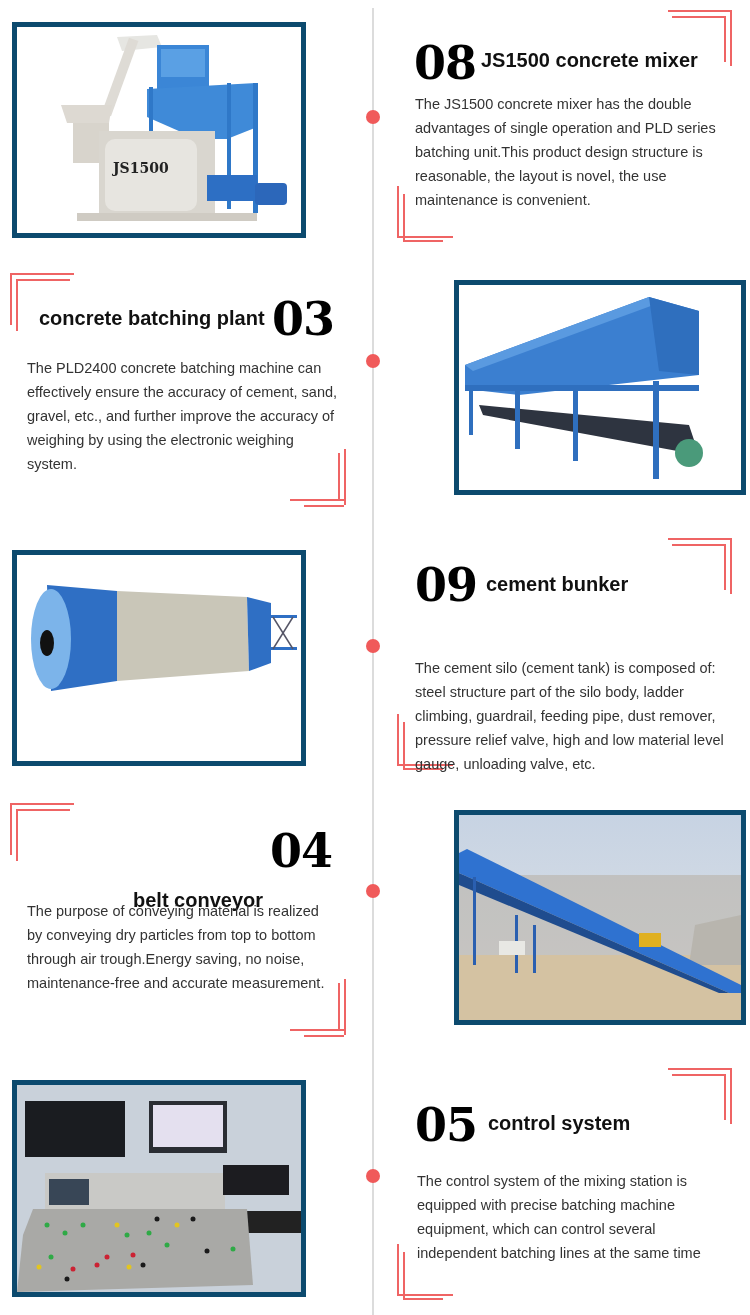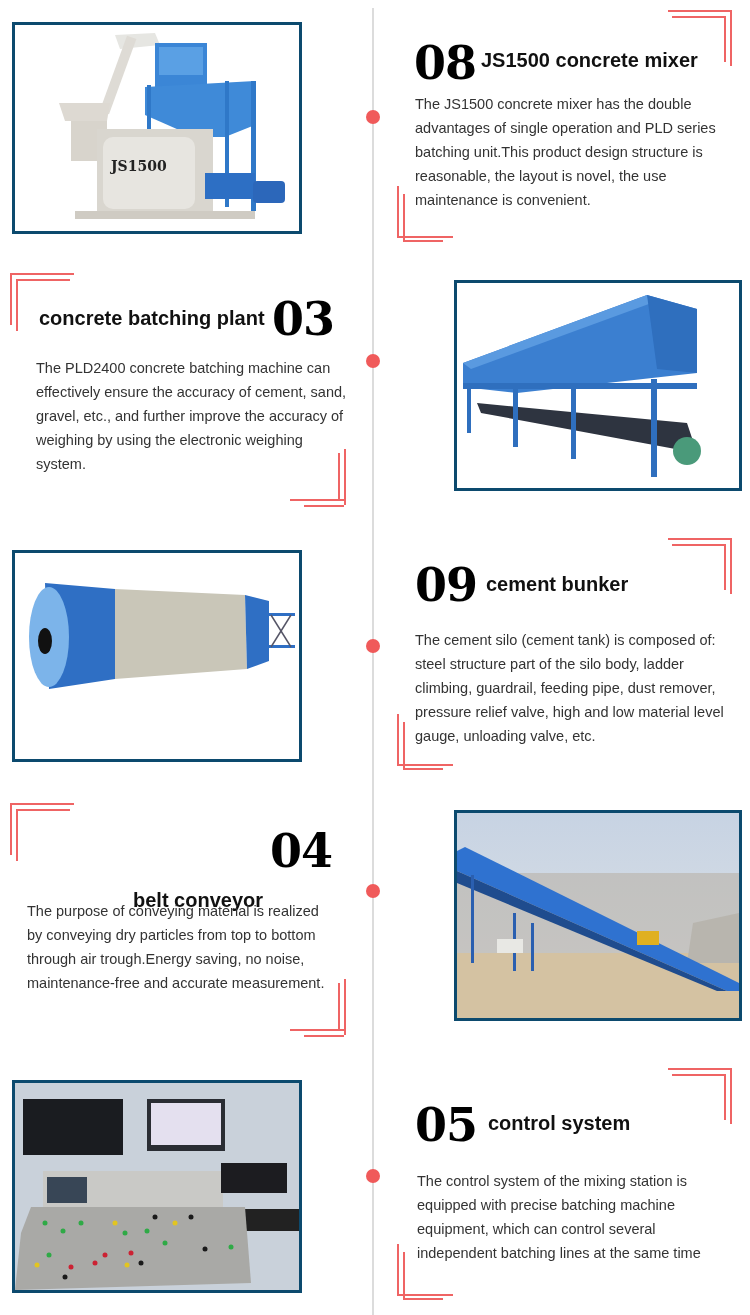--- a/index.html
+++ b/index.html
@@ -1,20 +1,20 @@
 <!DOCTYPE html>
 <html><head>
 <meta charset="utf-8">
 <style>
   html, body { margin:0; padding:0; background:#ffffff; }
   body { width:750px; height:1315px; position:relative; overflow:hidden; font-family:"Liberation Sans", sans-serif; }
   .vline { position:absolute; left:372px; top:8px; width:2px; height:1307px; background:#dcdcdc; }
   .dot { position:absolute; width:14px; height:14px; border-radius:50%; background:#f05a5a; left:366px; }
   .photo-shadow { position:absolute; background:#f06a6a; }
-  .photo { position:absolute; background:#fff; border:3px solid #0c4a6e; overflow:hidden; }
+  .photo { position:absolute; background:#fff; border:5px solid #0c4a6e; overflow:hidden; }
   .pointer { position:absolute; width:0; height:0; }
   .corner { position:absolute; }
   .corner span { position:absolute; background:#ef6464; }
   .num { position:absolute; font-family:"DejaVu Serif", "Liberation Serif", serif; font-weight:bold; font-size:46px; color:#000; letter-spacing:-1px; line-height:1; }
   .title { position:absolute; font-family:"Liberation Sans", sans-serif; font-weight:bold; font-size:20px; color:#111; white-space:nowrap; }
   .desc { position:absolute; font-size:14.5px; line-height:24px; color:#333; }
   svg { display:block; }
 </style>
 </head>
 <body>
@@ -71,21 +71,21 @@
 <div>
   <div class="dot" style="top:354px"></div>
   <div class="corner" style="left:10px;top:273px">
     <span style="left:0;top:0;width:64px;height:2px"></span>
     <span style="left:0;top:0;width:2px;height:52px"></span>
     <span style="left:6px;top:6px;width:54px;height:2px"></span>
     <span style="left:6px;top:6px;width:2px;height:52px"></span>
   </div>
   <div class="title" style="left:39px;top:307px">concrete batching plant</div>
   <div class="num" style="left:272px;top:296px">03</div>
-  <div class="desc" style="left:36px;top:356px;width:320px">The PLD2400 concrete batching machine can effectively ensure the accuracy of cement, sand, gravel, etc., and further improve the accuracy of weighing by using the electronic weighing system.</div>
+  <div class="desc" style="left:27px;top:356px;width:320px">The PLD2400 concrete batching machine can effectively ensure the accuracy of cement, sand, gravel, etc., and further improve the accuracy of weighing by using the electronic weighing system.</div>
   <div class="corner" style="left:290px;top:449px">
     <span style="left:54px;top:0;width:2px;height:56px"></span>
     <span style="left:0;top:50px;width:56px;height:2px"></span>
     <span style="left:48px;top:4px;width:2px;height:46px"></span>
     <span style="left:14px;top:56px;width:40px;height:2px"></span>
   </div>
   <svg class="pointer" style="left:400px;top:398px" width="58" height="64">
     <polygon points="0,6 56,26 56,62" fill="#f05a5a"></polygon>
   </svg>
   <div class="photo-shadow" style="left:459px;top:285px;width:282px;height:205px"></div>
@@ -133,21 +133,21 @@
     <span style="left:56px;top:6px;width:2px;height:46px"></span>
   </div>
   <div class="corner" style="left:397px;top:714px">
     <span style="left:0;top:0;width:2px;height:52px"></span>
     <span style="left:0;top:50px;width:56px;height:2px"></span>
     <span style="left:6px;top:8px;width:2px;height:46px"></span>
     <span style="left:6px;top:54px;width:40px;height:2px"></span>
   </div>
   <div class="num" style="left:415px;top:562px">09</div>
   <div class="title" style="left:486px;top:573px">cement bunker</div>
-  <div class="desc" style="left:415px;top:628px;width:330px">The cement silo (cement tank) is composed of: steel structure part of the silo body, ladder climbing, guardrail, feeding pipe, dust remover, pressure relief valve, high and low material level gauge, unloading valve, etc.</div>
+  <div class="desc" style="left:415px;top:656px;width:330px">The cement silo (cement tank) is composed of: steel structure part of the silo body, ladder climbing, guardrail, feeding pipe, dust remover, pressure relief valve, high and low material level gauge, unloading valve, etc.</div>
 </div>
 
 <div>
   <div class="dot" style="top:884px"></div>
   <div class="corner" style="left:10px;top:803px">
     <span style="left:0;top:0;width:64px;height:2px"></span>
     <span style="left:0;top:0;width:2px;height:52px"></span>
     <span style="left:6px;top:6px;width:54px;height:2px"></span>
     <span style="left:6px;top:6px;width:2px;height:52px"></span>
   </div>

